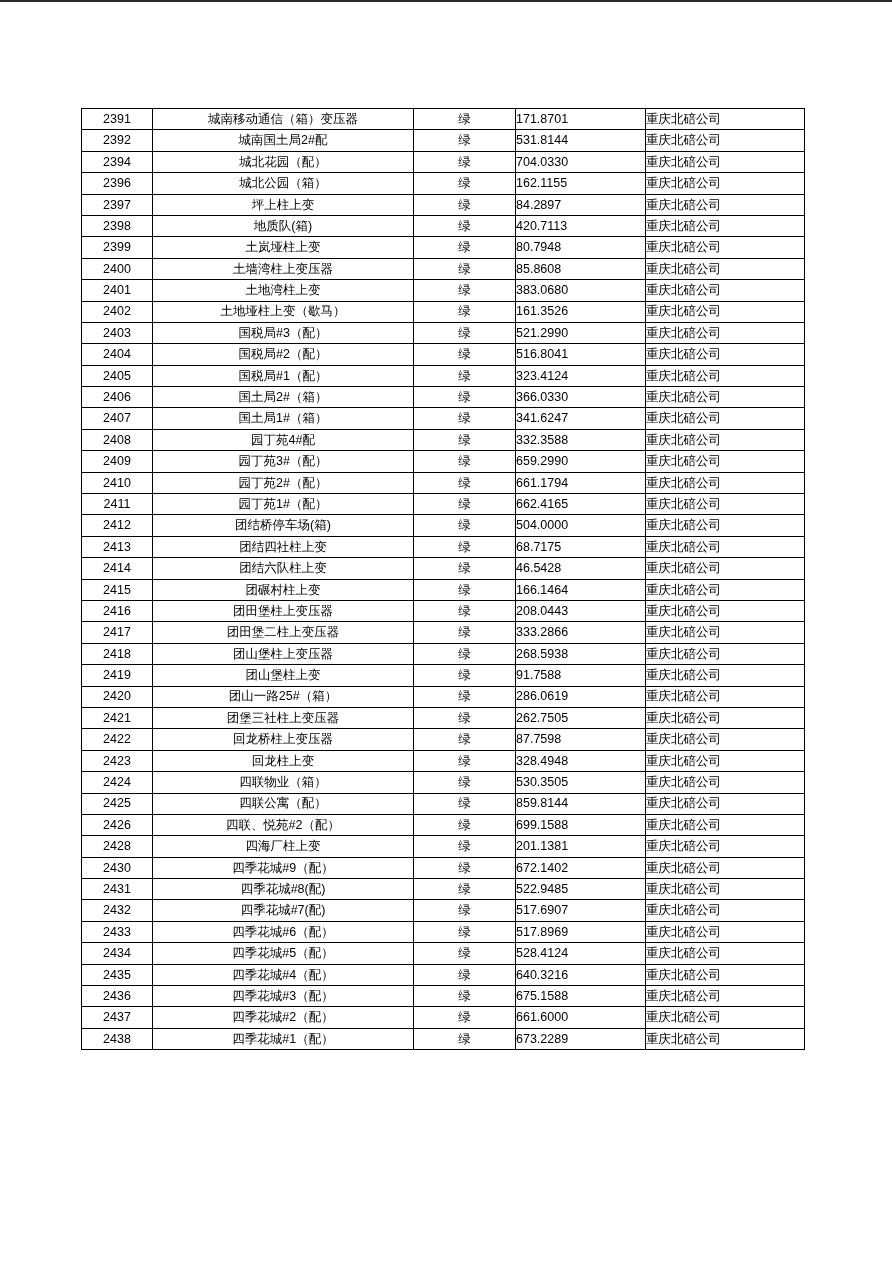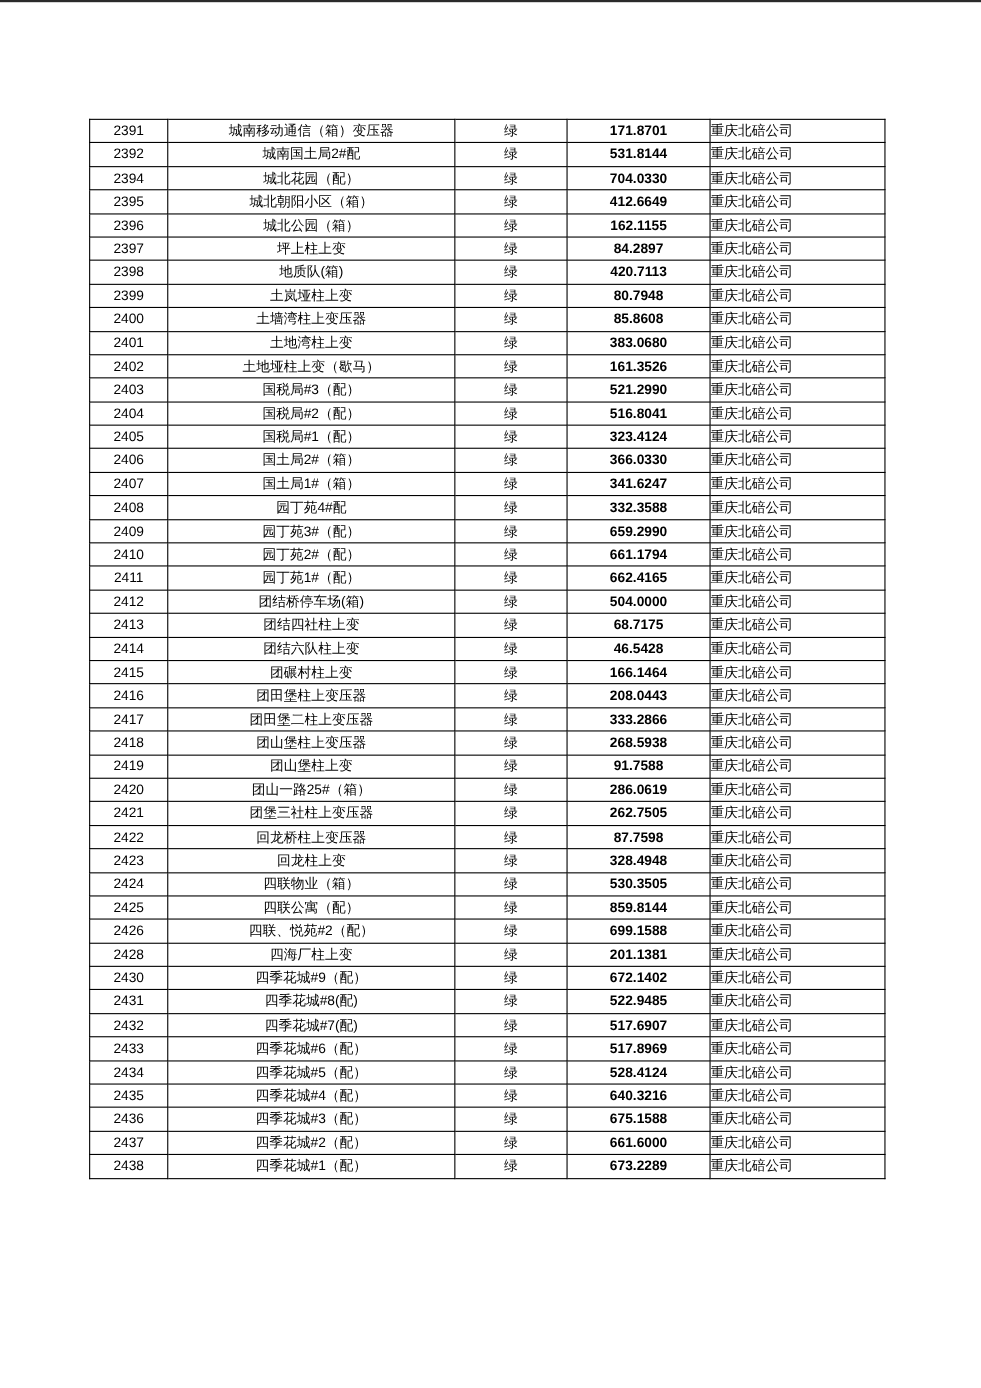--- a/index.html
+++ b/index.html
@@ -37,21 +37,21 @@
     font-size: 12.5px;
     color: #000000;
     padding: 0;
     overflow: hidden;
     white-space: nowrap;
     line-height: 1;
   }
   td.c-id      { width: 70px;  text-align: center; }
   td.c-name    { width: 260px; text-align: center; }
   td.c-status  { width: 101px; text-align: center; }
-  td.c-value   { width: 129px; text-align: center; padding-right: 45px; font-weight: bold; }
+  td.c-value   { width: 129px; text-align: left; padding-right: 45px; }
   td.c-company { width: 158px; text-align: left; }
 </style>
 </head>
 <body>
 
 <div class="viewport">
   <div class="top-edge"></div>
   <table class="grid">
     <tbody>
   <tr>
@@ -72,27 +72,20 @@
 
 
   <tr>
     <td class="c-id">2394</td>
     <td class="c-name">城北花园（配）</td>
     <td class="c-status">绿</td>
     <td class="c-value">704.0330</td>
     <td class="c-company">重庆北碚公司</td>
   </tr>
 
-  <tr>
-    <td class="c-id">2395</td>
-    <td class="c-name">城北朝阳小区（箱）</td>
-    <td class="c-status">绿</td>
-    <td class="c-value">412.6649</td>
-    <td class="c-company">重庆北碚公司</td>
-  </tr>
 
   <tr>
     <td class="c-id">2396</td>
     <td class="c-name">城北公园（箱）</td>
     <td class="c-status">绿</td>
     <td class="c-value">162.1155</td>
     <td class="c-company">重庆北碚公司</td>
   </tr>
 
   <tr>

